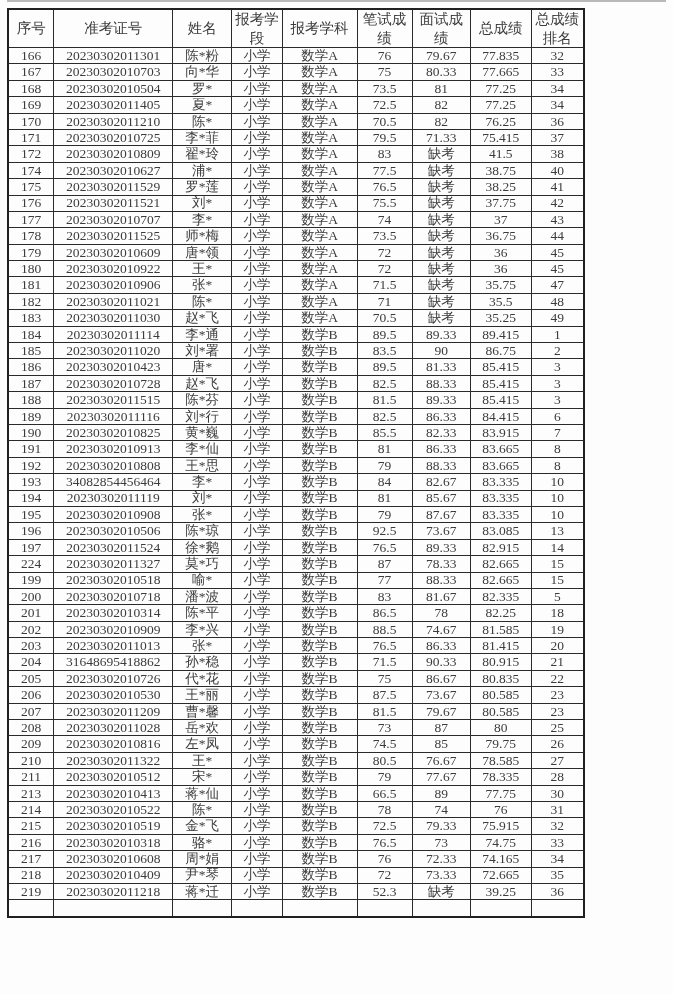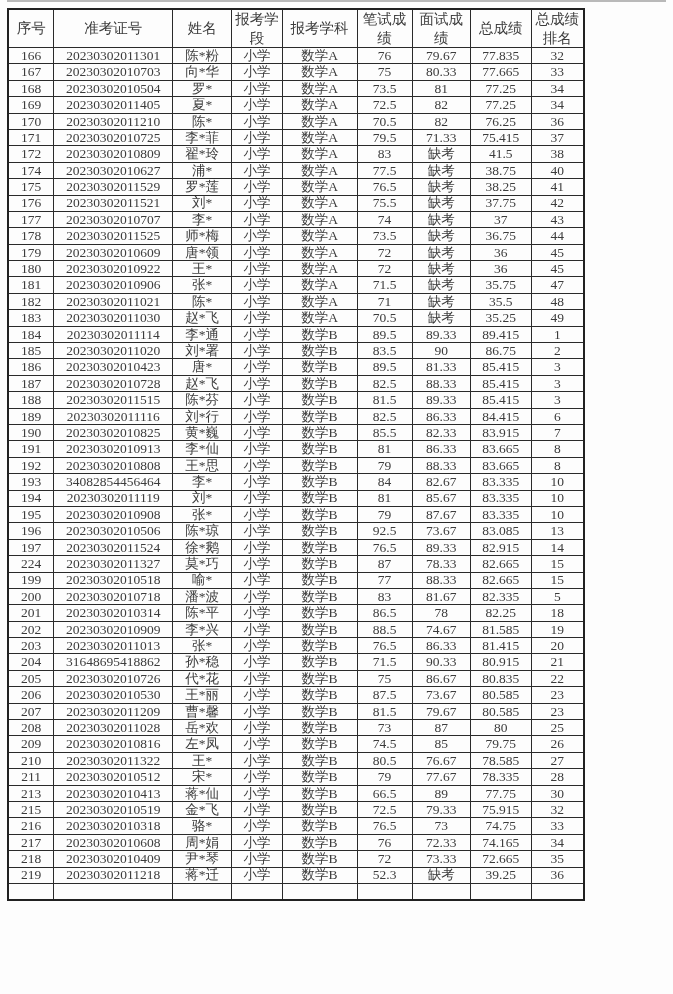--- a/index.html
+++ b/index.html
@@ -591,20 +591,31 @@
           <td class="col1">20230302010413</td>
           <td class="col2">蒋*仙</td>
           <td class="col3">小学</td>
           <td class="col4">数学B</td>
           <td class="col5">66.5</td>
           <td class="col6">89</td>
           <td class="col7">77.75</td>
           <td class="col8">30</td>
         </tr>
         <tr>
+          <td class="col0">214</td>
+          <td class="col1">20230302010522</td>
+          <td class="col2">陈*</td>
+          <td class="col3">小学</td>
+          <td class="col4">数学B</td>
+          <td class="col5">78</td>
+          <td class="col6">74</td>
+          <td class="col7">76</td>
+          <td class="col8">31</td>
+        </tr>
+        <tr>
           <td class="col0">215</td>
           <td class="col1">20230302010519</td>
           <td class="col2">金*飞</td>
           <td class="col3">小学</td>
           <td class="col4">数学B</td>
           <td class="col5">72.5</td>
           <td class="col6">79.33</td>
           <td class="col7">75.915</td>
           <td class="col8">32</td>
         </tr>

